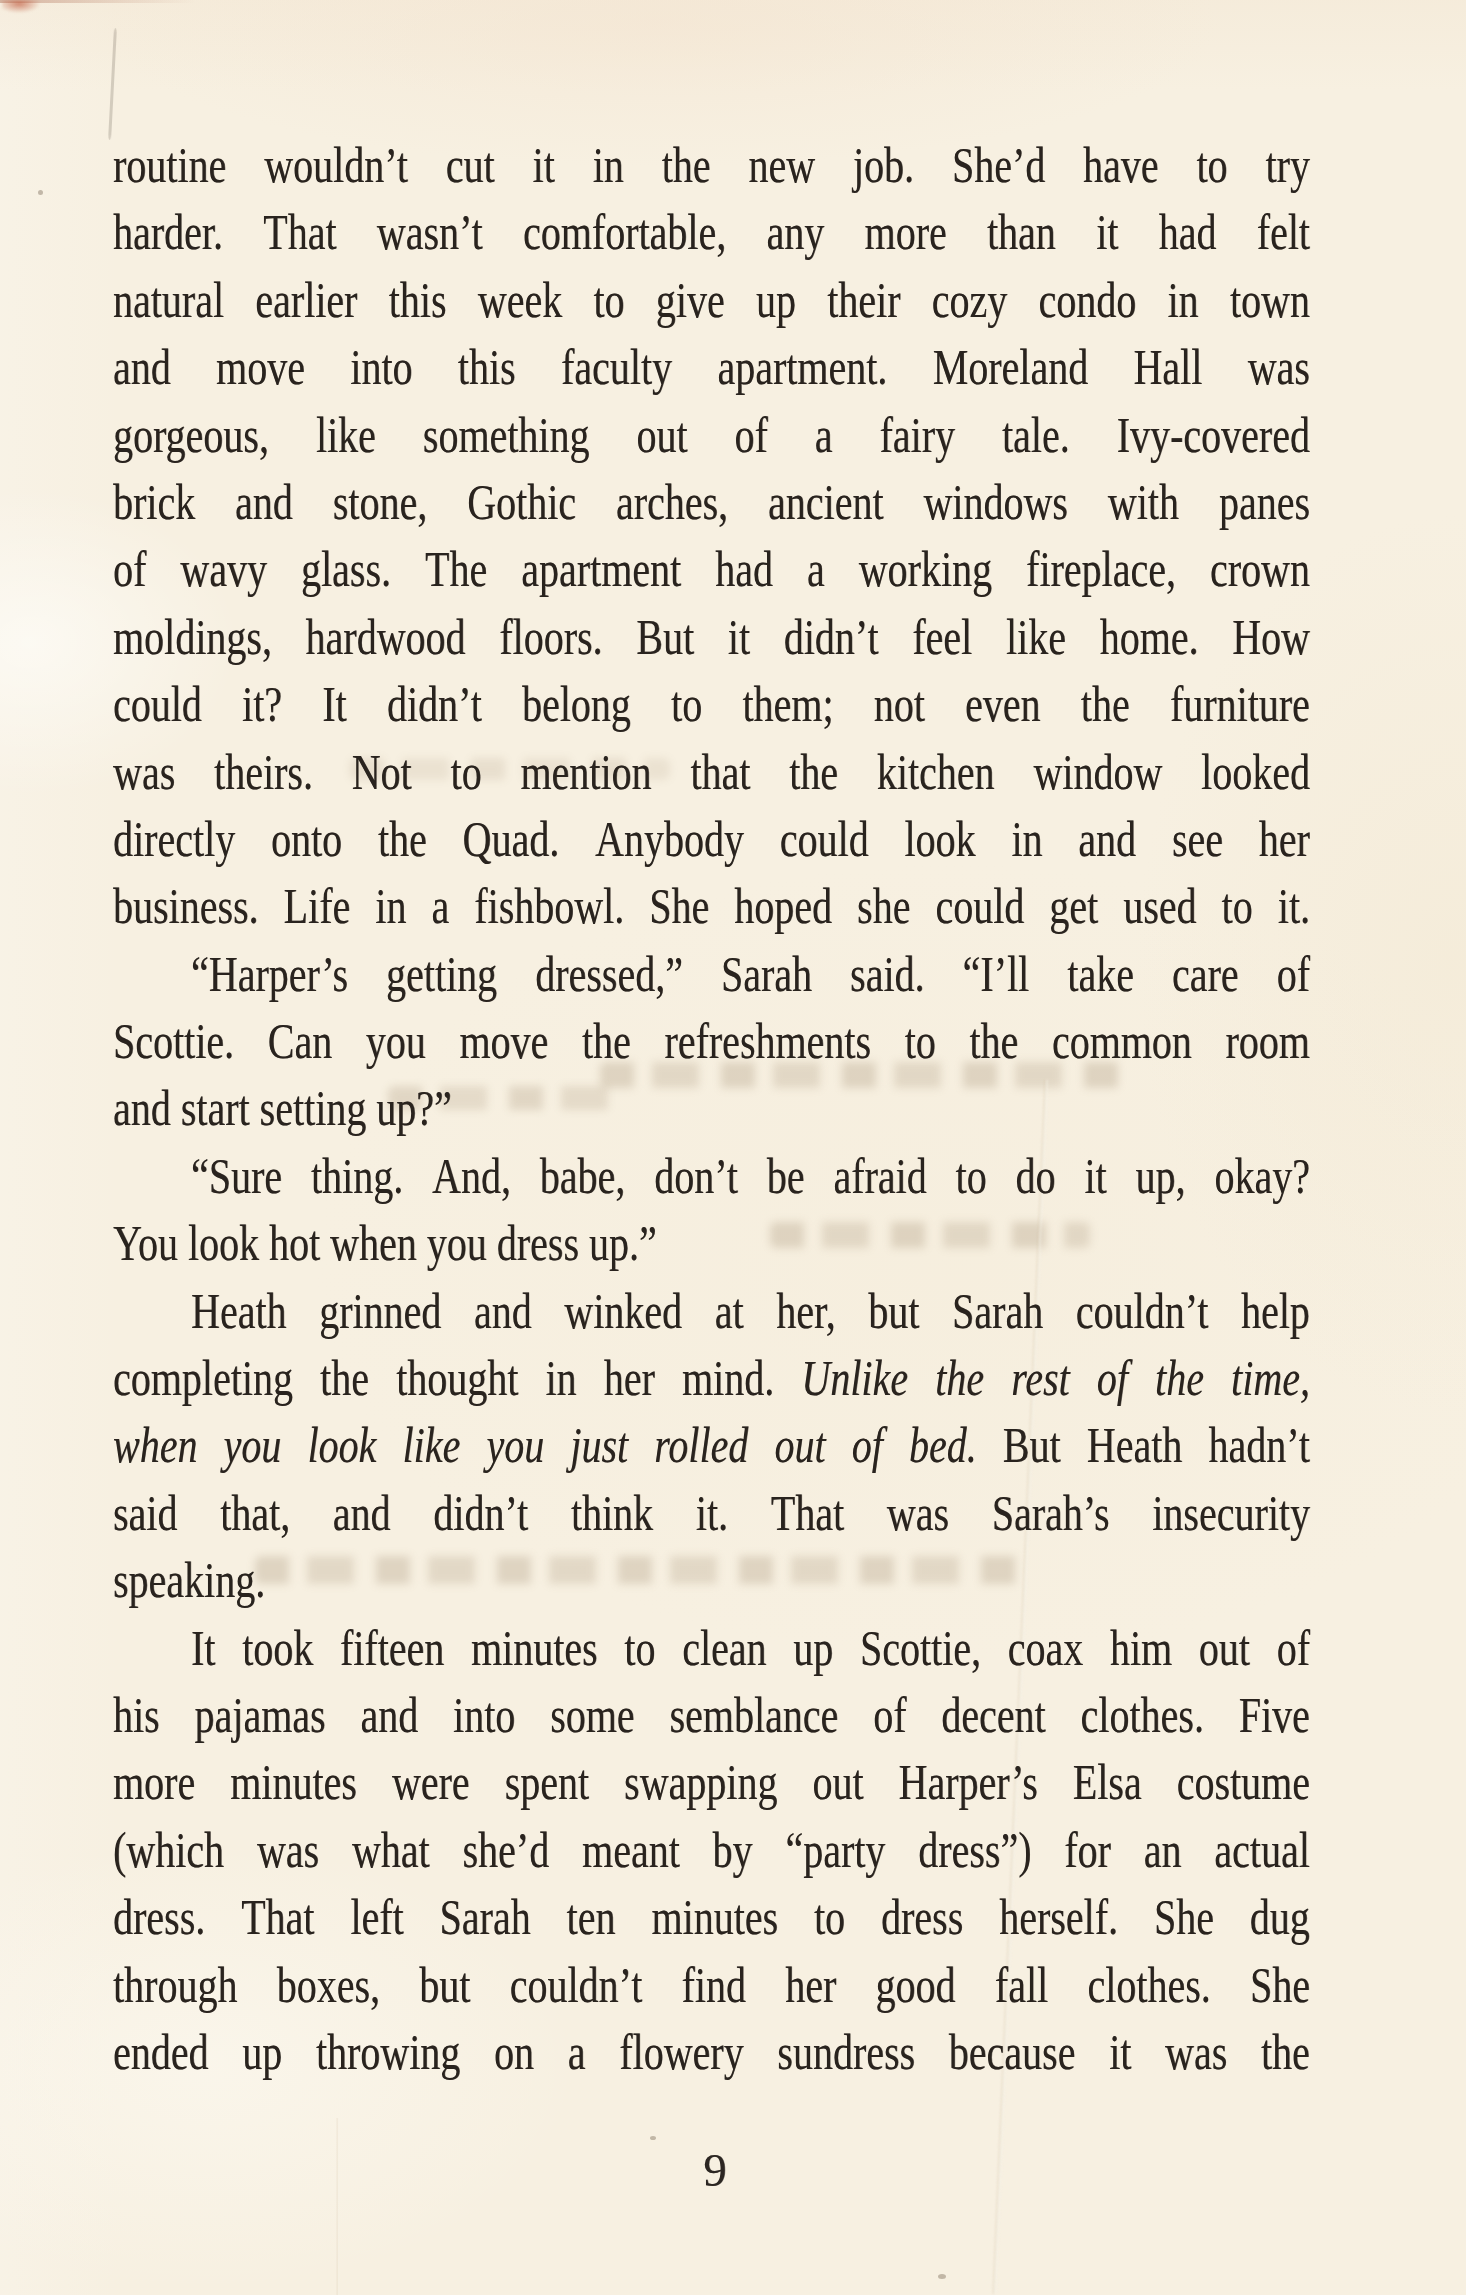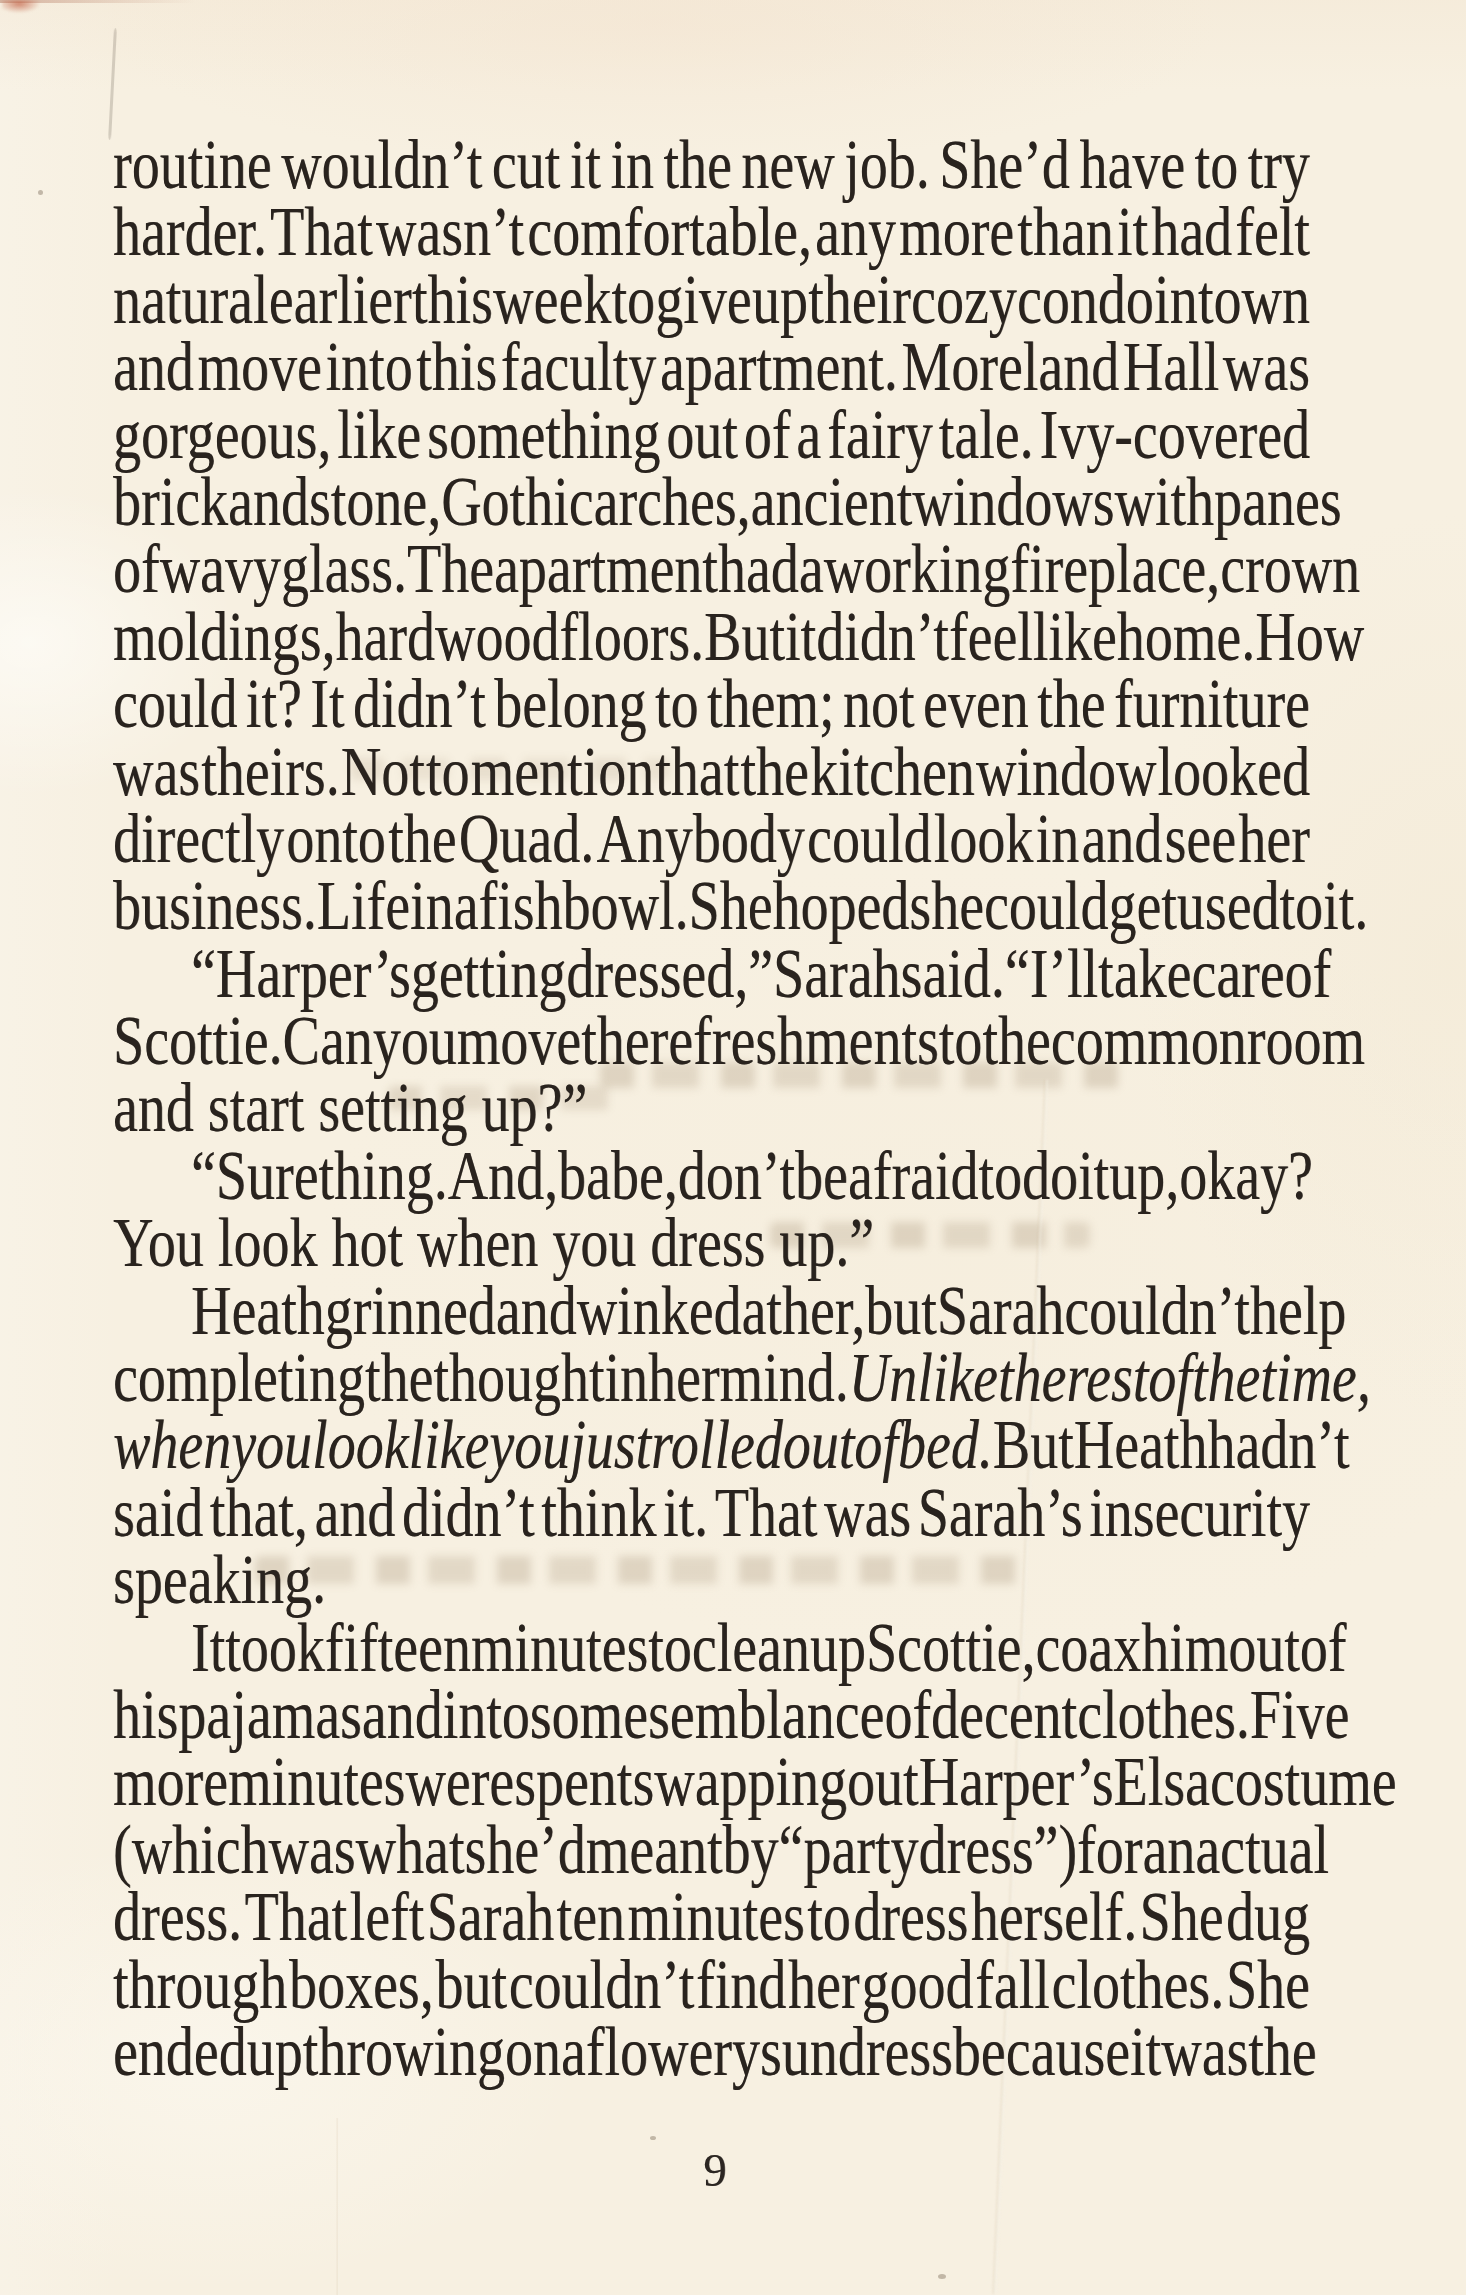--- a/index.html
+++ b/index.html
@@ -15,21 +15,21 @@
       radial-gradient(ellipse 500px 300px at 14% 90%, rgba(253,251,244,.5), rgba(253,251,244,0) 75%),
       radial-gradient(ellipse 700px 180px at 45% 1%, rgba(243,226,206,.45), rgba(243,226,206,0) 80%),
       radial-gradient(ellipse 420px 600px at 99% 42%, rgba(241,230,207,.4), rgba(241,230,207,0) 75%),
       radial-gradient(ellipse 800px 500px at 65% 55%, rgba(244,235,216,.35), rgba(244,235,216,0) 80%),
       linear-gradient(to bottom, rgba(240,224,202,.28), rgba(240,224,202,0) 90px),
       linear-gradient(to right, rgba(250,246,238,.35), rgba(250,246,238,0) 120px);
   }
   .text-block{
     position:absolute;left:113px;top:135px;width:1197px;
     color:#29231e;
-    font-size:56px;
+    font-size:40px;
     text-shadow:0.4px 0 0 rgba(41,35,30,.55);
   }
   .line{
     height:67.4px;line-height:67.4px;
     transform:scaleY(1.26);
     transform-origin:0 72%;
     white-space:nowrap;
   }
   .just{display:flex;justify-content:space-between;align-items:baseline;}
   .left{display:block;text-align:left;}

